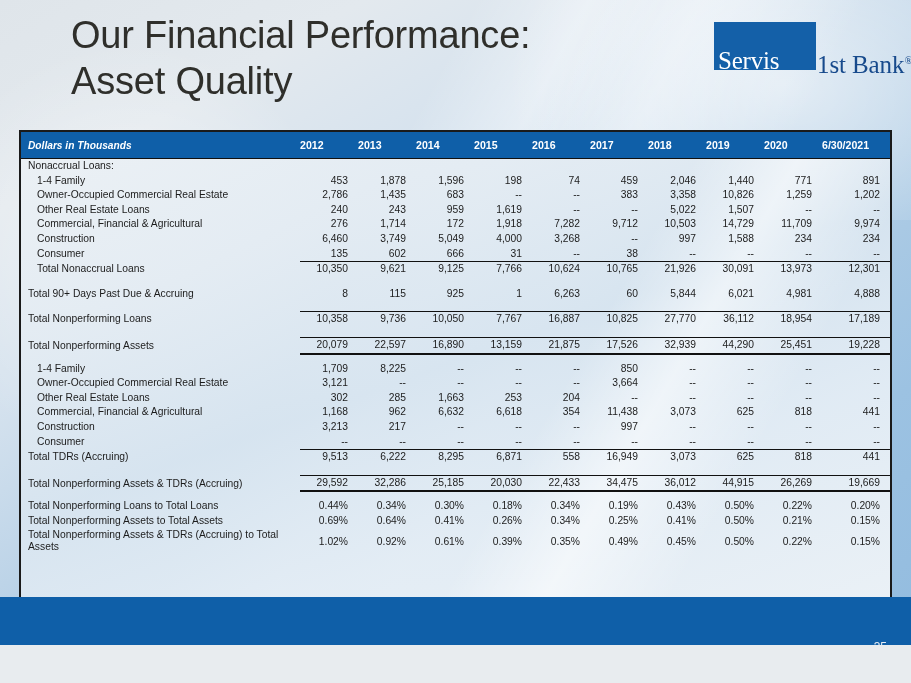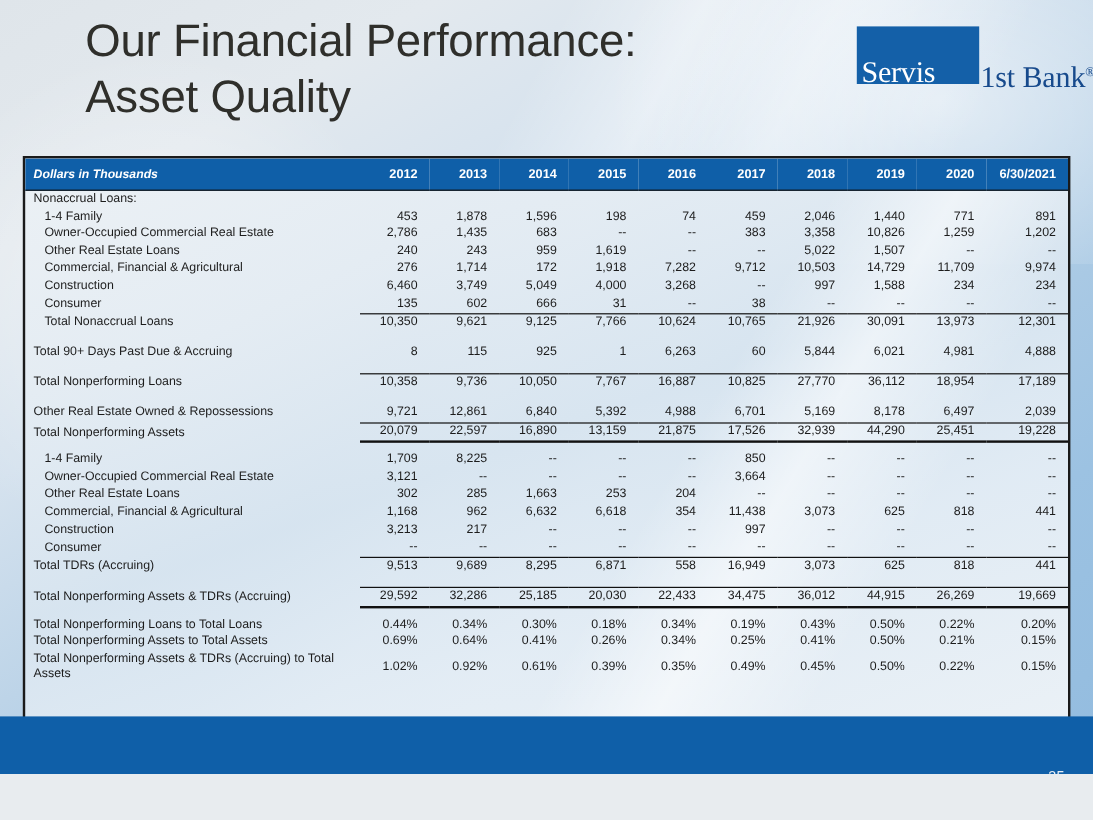--- a/index.html
+++ b/index.html
@@ -183,21 +183,21 @@
     vertical-align: middle;
     border-bottom: 1.6px solid #111;
   }
   th.hdr-label {
     text-align: left;
     padding-left: 7px;
     font-style: italic;
     font-size: 10.2px;
   }
   th.hdr-num {
-    text-align: right;
+    text-align: left;
     padding-right: 10px;
   }
 
   td.lbl {
     text-align: left;
     padding-left: 7px;
     height: 14.6px;
     line-height: 14.6px;
   }
   td.lbl.ind { padding-left: 16px; }
@@ -446,33 +446,20 @@
             <td></td>
             <td></td>
             <td></td>
             <td></td>
             <td></td>
             <td></td>
             <td></td>
             <td></td>
           </tr>
           <tr>
-            <td class="lbl">Other Real Estate Owned &amp; Repossessions</td>
-            <td class="num">9,721</td>
-            <td class="num">12,861</td>
-            <td class="num">6,840</td>
-            <td class="num">5,392</td>
-            <td class="num">4,988</td>
-            <td class="num">6,701</td>
-            <td class="num">5,169</td>
-            <td class="num">8,178</td>
-            <td class="num">6,497</td>
-            <td class="num">2,039</td>
-          </tr>
-          <tr>
             <td class="lbl">Total Nonperforming Assets</td>
             <td class="num rule-top-num">20,079</td>
             <td class="num rule-top-num">22,597</td>
             <td class="num rule-top-num">16,890</td>
             <td class="num rule-top-num">13,159</td>
             <td class="num rule-top-num">21,875</td>
             <td class="num rule-top-num">17,526</td>
             <td class="num rule-top-num">32,939</td>
             <td class="num rule-top-num">44,290</td>
             <td class="num rule-top-num">25,451</td>
@@ -565,21 +552,21 @@
             <td class="num" style="border-bottom: 1.1px solid rgb(17, 17, 17);">--</td>
             <td class="num" style="border-bottom: 1.1px solid rgb(17, 17, 17);">--</td>
             <td class="num" style="border-bottom: 1.1px solid rgb(17, 17, 17);">--</td>
             <td class="num" style="border-bottom: 1.1px solid rgb(17, 17, 17);">--</td>
             <td class="num" style="border-bottom: 1.1px solid rgb(17, 17, 17);">--</td>
             <td class="num" style="border-bottom: 1.1px solid rgb(17, 17, 17);">--</td>
           </tr>
           <tr>
             <td class="lbl">Total TDRs (Accruing)</td>
             <td class="num">9,513</td>
-            <td class="num">9,689</td>
+            <td class="num">6,222</td>
             <td class="num">8,295</td>
             <td class="num">6,871</td>
             <td class="num">558</td>
             <td class="num">16,949</td>
             <td class="num">3,073</td>
             <td class="num">625</td>
             <td class="num">818</td>
             <td class="num">441</td>
           </tr>
           <tr class="spacer">

